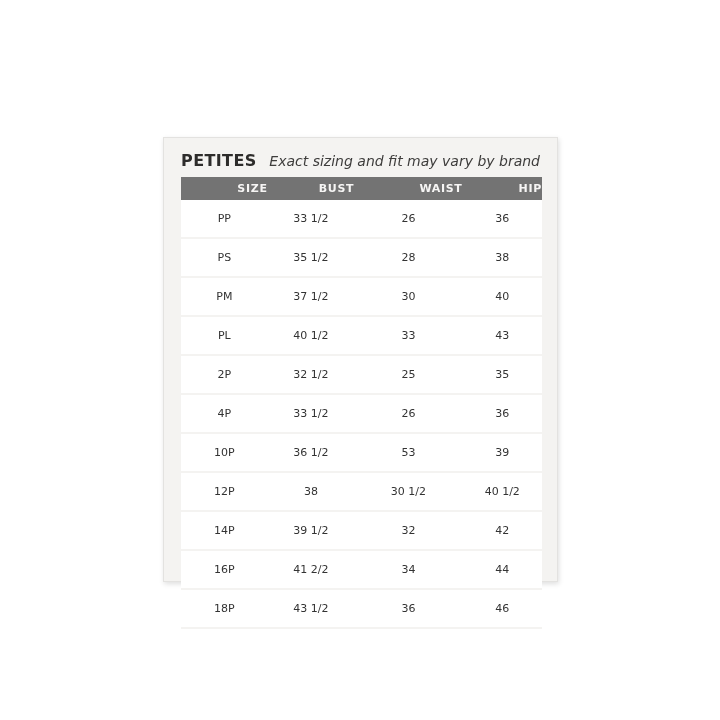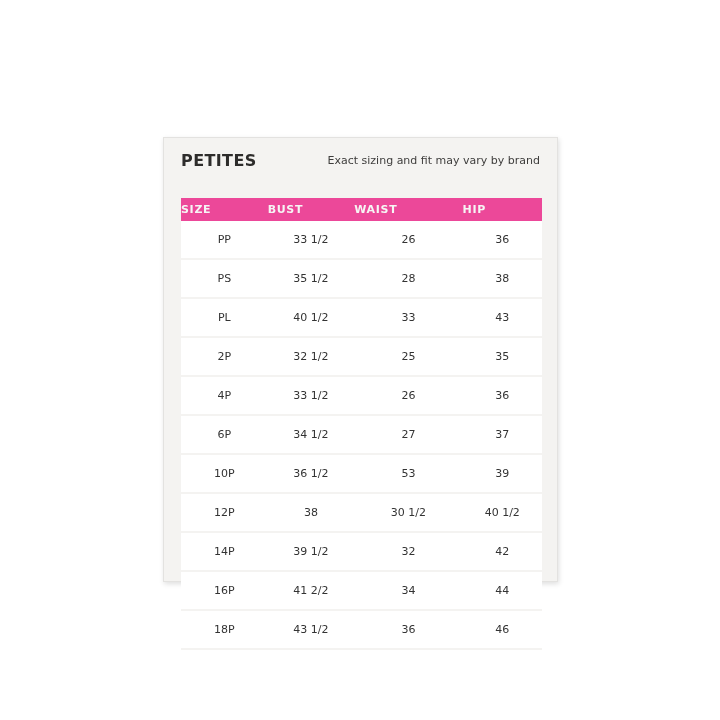--- a/index.html
+++ b/index.html
@@ -15,50 +15,51 @@
     left: 163px; top: 137px;
     width: 395px; height: 445px;
     background: #f4f3f1;
     border: 1px solid #e3e2e0;
     box-shadow: 1px 2px 5px rgba(0,0,0,0.13);
   }
   .card-header {
     display: flex;
     justify-content: space-between;
     align-items: center;
-    padding: 13px 17px 28px 17px;
+    padding: 13px 17px 7px 17px;
   }
   .title {
     font-size: 16px;
     font-weight: bold;
     color: #2d2c2b;
     letter-spacing: 0.4px;
   }
   .subtitle {
-    font-size: 11px;
+    font-size: 14px;
     color: #3e3d3c;
+    font-style: italic;
   }
   table.size-chart {
     width: 361px;
     margin: 0 17px;
     border-collapse: collapse;
     table-layout: fixed;
   }
   col.c-size  { width: 24%; }
   col.c-bust  { width: 24%; }
   col.c-waist { width: 30%; }
   col.c-hip   { width: 22%; }
   thead th {
-    background: #ec4899;
+    background: #737373;
     color: #f6f5f4;
     font-size: 11px;
     font-weight: bold;
     letter-spacing: 0.7px;
     height: 23px;
-    text-align: left;
+    text-align: right;
     padding: 0;
   }
   tbody td {
     background: #ffffff;
     border-bottom: 2px solid #f4f3f1;
     height: 16px;
     text-align: center;
     font-size: 11px;
     color: #333333;
     padding: 12px;
@@ -97,42 +98,42 @@
     <td>26</td>
     <td>36</td>
   </tr>
           <tr>
     <td>PS</td>
     <td>35 1/2</td>
     <td>28</td>
     <td>38</td>
   </tr>
           <tr>
+    <td>PM</td>
+    <td>37 1/2</td>
+    <td>30</td>
+    <td>40</td>
+  </tr>
+          <tr>
     <td>PL</td>
     <td>40 1/2</td>
     <td>33</td>
     <td>43</td>
   </tr>
           <tr>
     <td>2P</td>
     <td>32 1/2</td>
     <td>25</td>
     <td>35</td>
   </tr>
           <tr>
     <td>4P</td>
     <td>33 1/2</td>
     <td>26</td>
     <td>36</td>
-  </tr>
-          <tr>
-    <td>6P</td>
-    <td>34 1/2</td>
-    <td>27</td>
-    <td>37</td>
   </tr>
           <tr>
     <td>10P</td>
     <td>36 1/2</td>
     <td>53</td>
     <td>39</td>
   </tr>
           <tr>
     <td>12P</td>
     <td>38</td>

